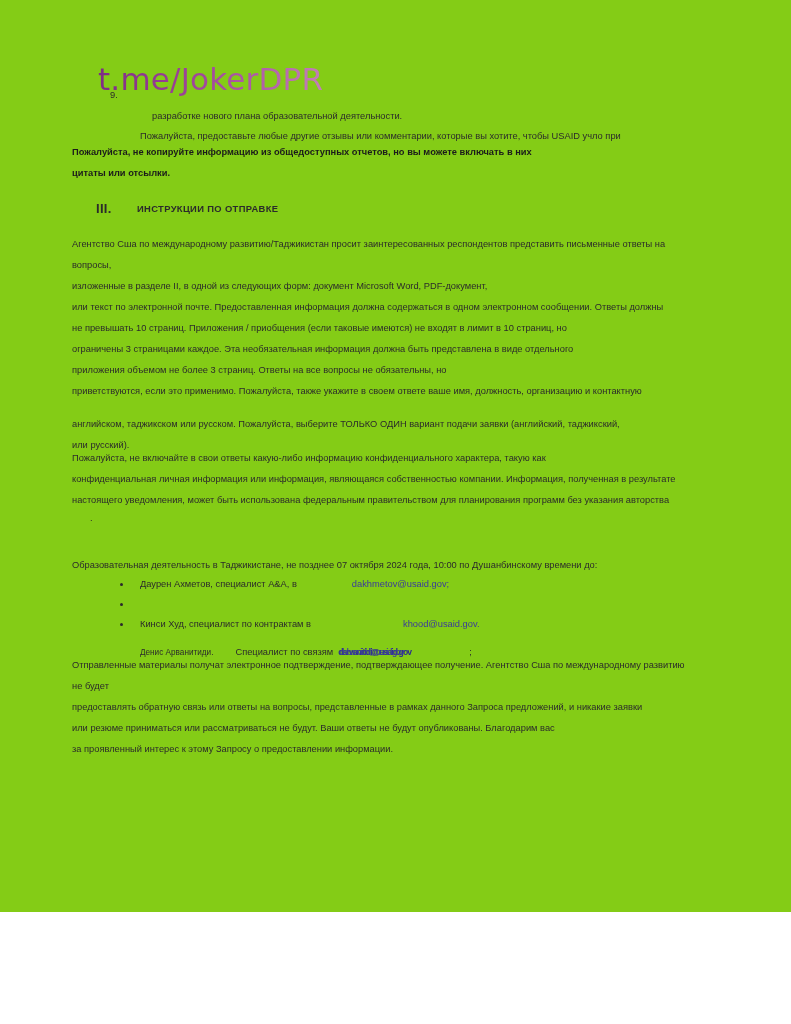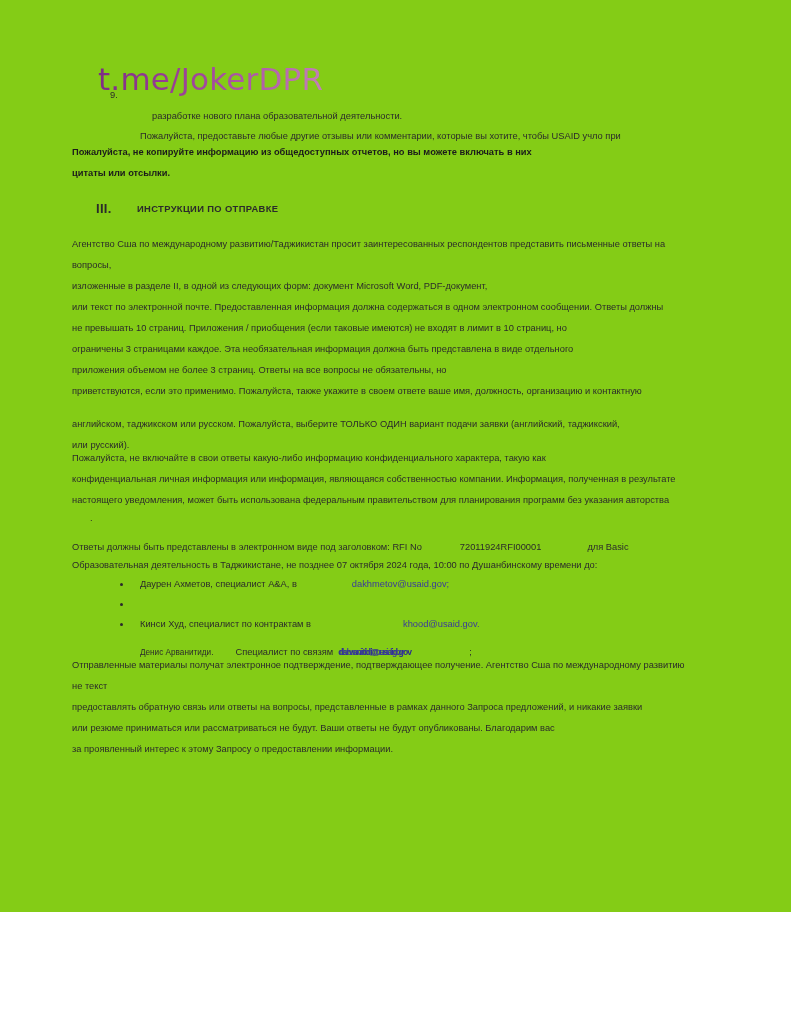--- a/index.html
+++ b/index.html
@@ -147,44 +147,41 @@
   <div class="txt lead-left" style="top:418px;">
     <span>английском, таджикском или русском. Пожалуйста, выберите </span><span class="b">ТОЛЬКО ОДИН</span><span> вариант подачи заявки (английский, таджикский,</span>
   </div>
   <div class="txt lead-left" style="top:439px;">или русский).</div>
 
   <div class="txt lead-left" style="top:452px;">Пожалуйста, не включайте в свои ответы какую-либо информацию конфиденциального характера, такую как</div>
   <div class="txt lead-left" style="top:473px;">конфиденциальная личная информация или информация, являющаяся собственностью компании. Информация, полученная в результате</div>
   <div class="txt lead-left" style="top:494px;">настоящего уведомления, может быть использована федеральным правительством для планирования программ без указания авторства</div>
   <div class="txt period-stray" style="top:512px;">.</div>
 
-  <div class="txt lead-left" style="top:541px;">
-    <span>Ответы должны быть представлены в электронном виде под заголовком: RFI No</span><span style="display:inline-block;width:38px;"></span><span>72011924RFI00001</span><span style="display:inline-block;width:46px;"></span><span>для Basic</span>
-  </div>
   <div class="txt lead-left" style="top:559px;">
     <span>Образовательная деятельность в Таджикистане, </span><span class="b">не позднее 07 октября 2024 года, 10:00 по Душанбинскому времени</span><span> до:</span>
   </div>
 
   <div class="bullet-dot" style="top:583px;"></div>
   <div class="txt bullet-text" style="top:578px;text-align:right;">
     <span>Даурен Ахметов, специалист A&amp;A, в</span><span style="display:inline-block;width:55px;"></span><span class="mail">dakhmetov@usaid.gov;</span>
   </div>
 
   <div class="bullet-dot" style="top:603px;"></div>
   <div class="txt bullet-text small" style="top:598px;">
     <span>Денис Арванитиди.</span><span style="display:inline-block;width:22px;"></span><span style="font-size:9.3px;">Специалист по связям</span><span style="display:inline-block;width:5px;"></span><span class="overlap"><span class="o1">darvanitidi@usaid.gov</span><span class="o2">dsbaevich@usaid.gov</span></span><span style="display:inline-block;width:58px;"></span><span style="font-size:9.3px;">;</span>
   </div>
 
   <div class="bullet-dot" style="top:623px;"></div>
   <div class="txt lead-left" style="top:659px;">Отправленные материалы получат электронное подтверждение, подтверждающее получение. Агентство Сша по международному развитию</div>
 
   <div class="txt bullet-text" style="top:618px;">
     <span>Кинси Худ, специалист по контрактам в</span><span style="display:inline-block;width:92px;"></span><span class="mail">khood@usaid.gov.</span>
   </div>
-  <div class="txt lead-left" style="top:680px;">не текст</div>
+  <div class="txt lead-left" style="top:680px;">не будет</div>
   <div class="txt lead-left" style="top:701px;">предоставлять обратную связь или ответы на вопросы, представленные в рамках данного Запроса предложений, и никакие заявки</div>
   <div class="txt lead-left" style="top:743px;">за проявленный интерес к этому Запросу о предоставлении информации.</div>
   <div class="txt lead-left" style="top:722px;">или резюме приниматься или рассматриваться не будут. Ваши ответы не будут опубликованы. Благодарим вас</div>
 
   <div class="watermark watermark-bottom">t.me/JokerDPR</div>
 
   <div class="page-number">Страница 3</div>
 
 </div>
 

